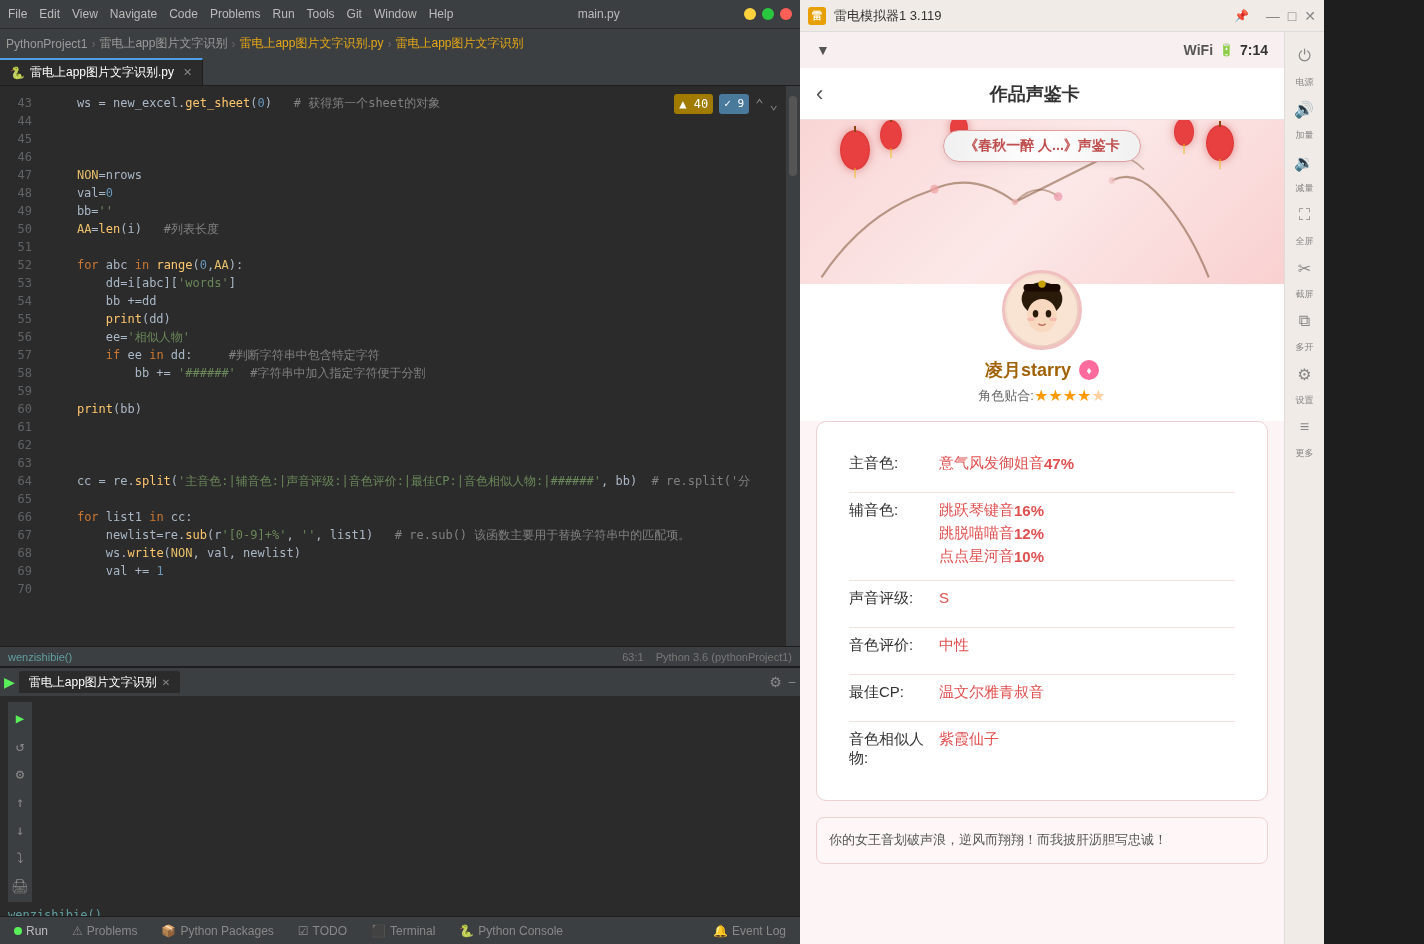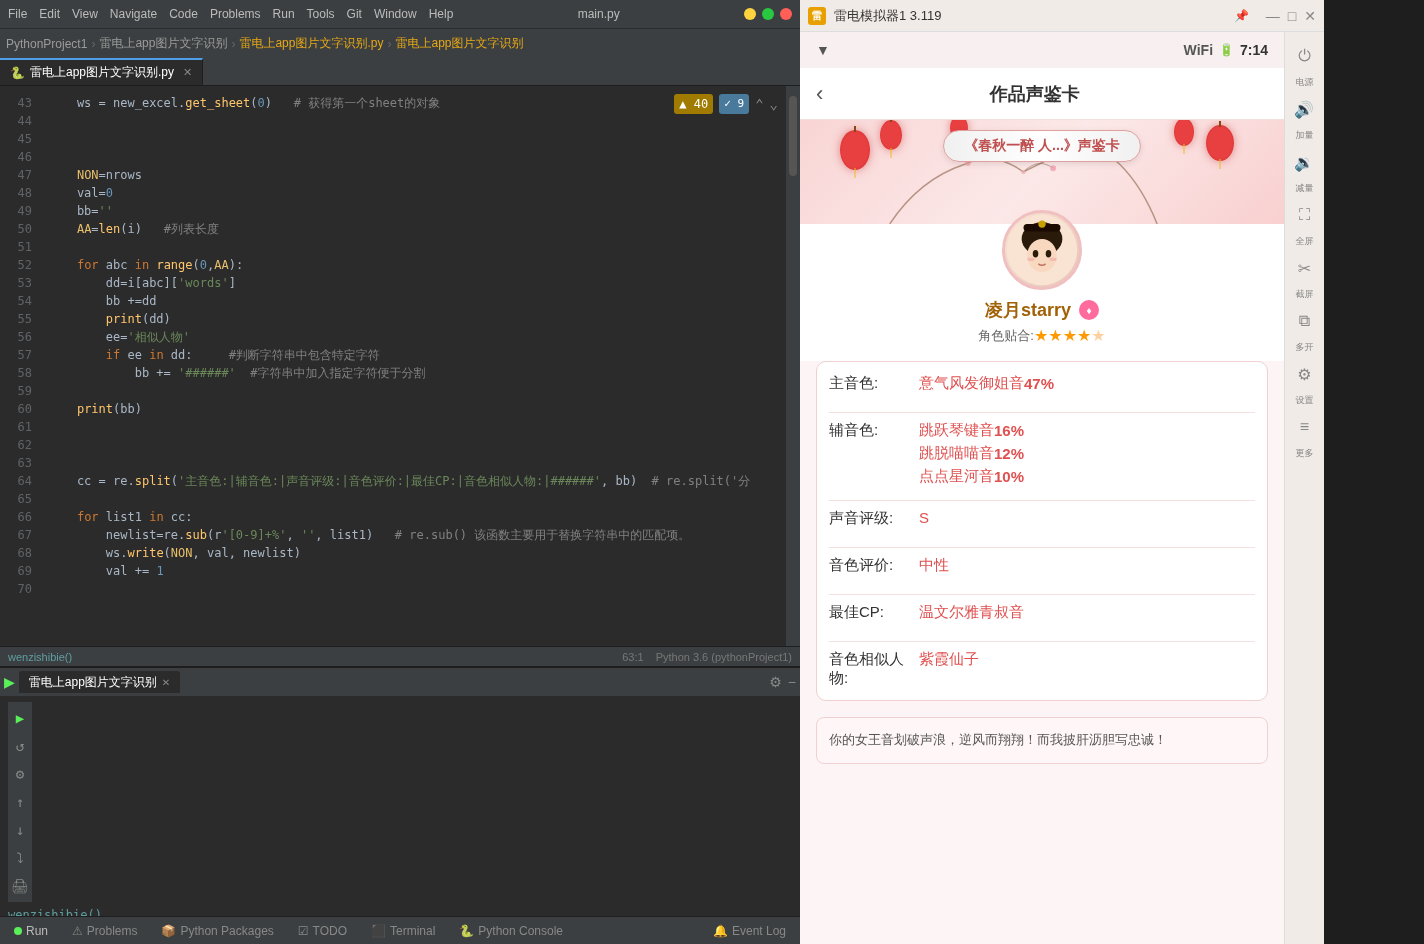--- a/index.html
+++ b/index.html
@@ -315,21 +315,21 @@
 
     
     #phone-content {
       flex: 1;
       overflow: hidden;
       background: #fdf5f5;
     }
 
     
     #banner-area {
-      height: 104px;
+      height: 164px;
       background: linear-gradient(135deg, #f9d5d5 0%, #fce8e8 50%, #f9d0d0 100%);
       position: relative;
       display: flex;
       align-items: flex-start;
       justify-content: center;
       padding-top: 10px;
       flex-shrink: 0;
       overflow: hidden;
     }
     .banner-decoration {
@@ -415,21 +415,21 @@
     }
     .star-item { font-size: 16px; color: #ff9900; }
     .rating-label { font-size: 13px; color: #666; }
 
     
     #info-card {
       margin: 0 16px 16px;
       background: #fff;
       border-radius: 10px;
       border: 1px solid #f0d0d0;
-      padding: 12px;
+      padding: 32px;
       flex-shrink: 0;
     }
 
     .info-row {
       display: flex;
       align-items: flex-start;
       margin-bottom: 14px;
       min-height: 24px;
     }
     .info-label {

